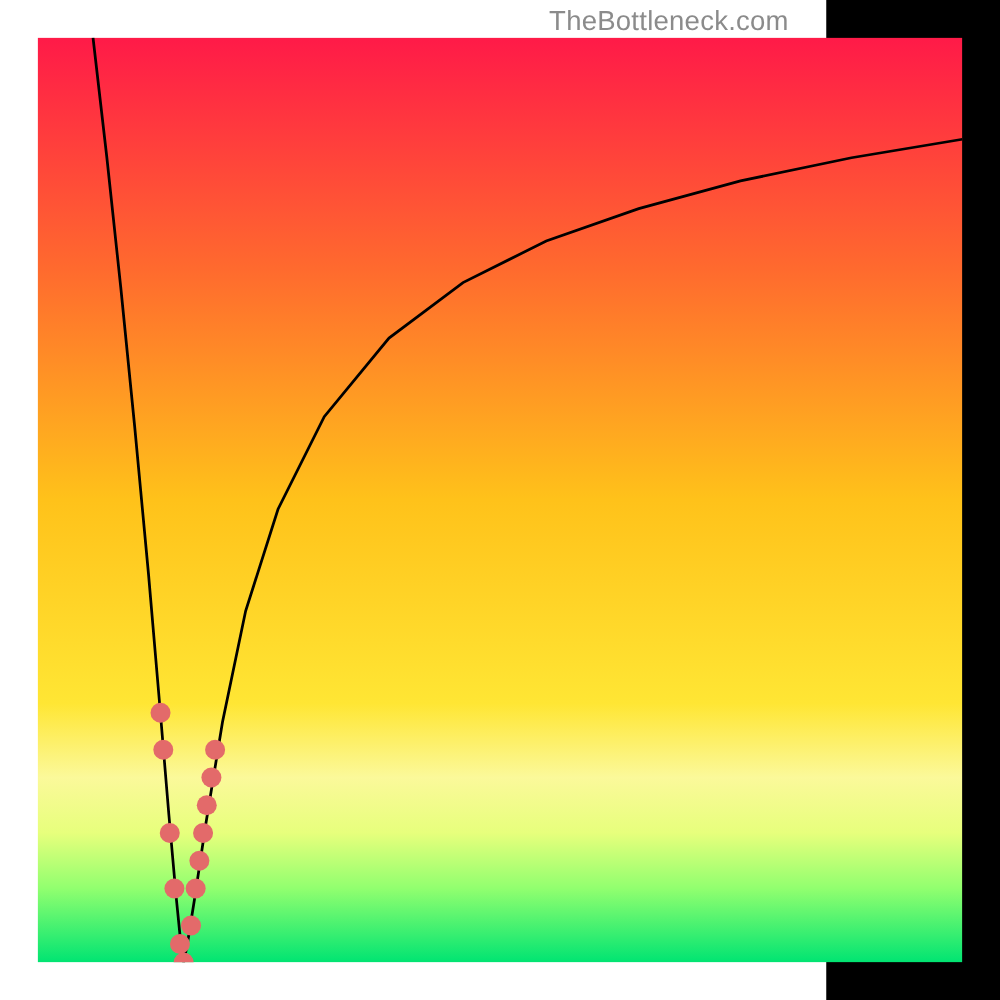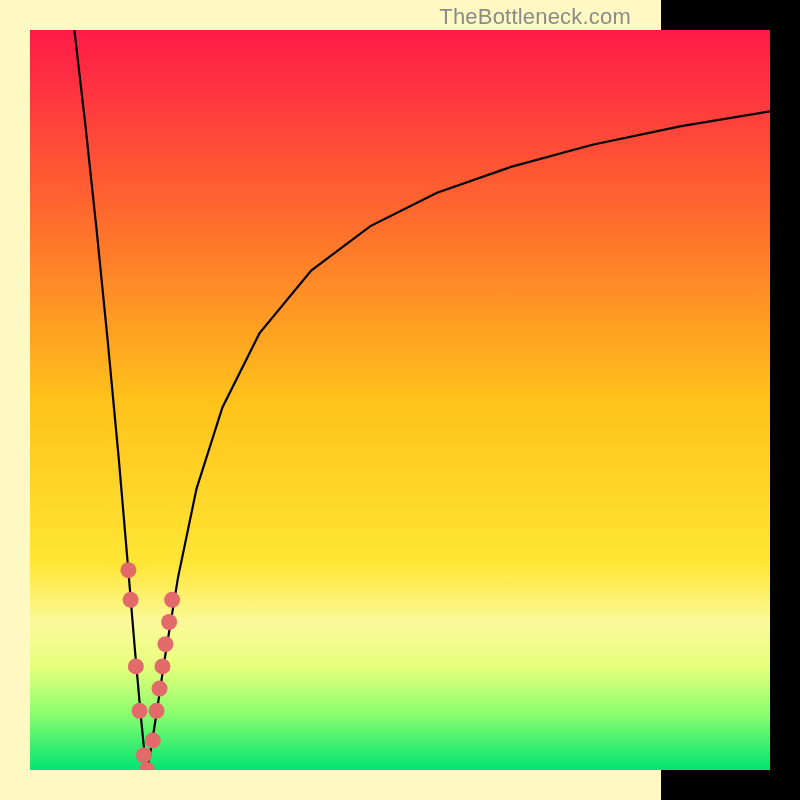--- a/index.html
+++ b/index.html
@@ -8,21 +8,21 @@
     width: 800px;
     height: 800px;
     overflow: hidden;
     background: #000;
     font-family: Arial, Helvetica, sans-serif;
   }
   .outer {
     position: relative;
     width: 661px;
     height: 800px;
-    background: #fef9c3;
+    background: #ffffff;
   }
   .plot {
     position: absolute;
     left: 30px;
     top: 30px;
     width: 740px;
     height: 740px;
     overflow: hidden;
   }
   .watermark {

